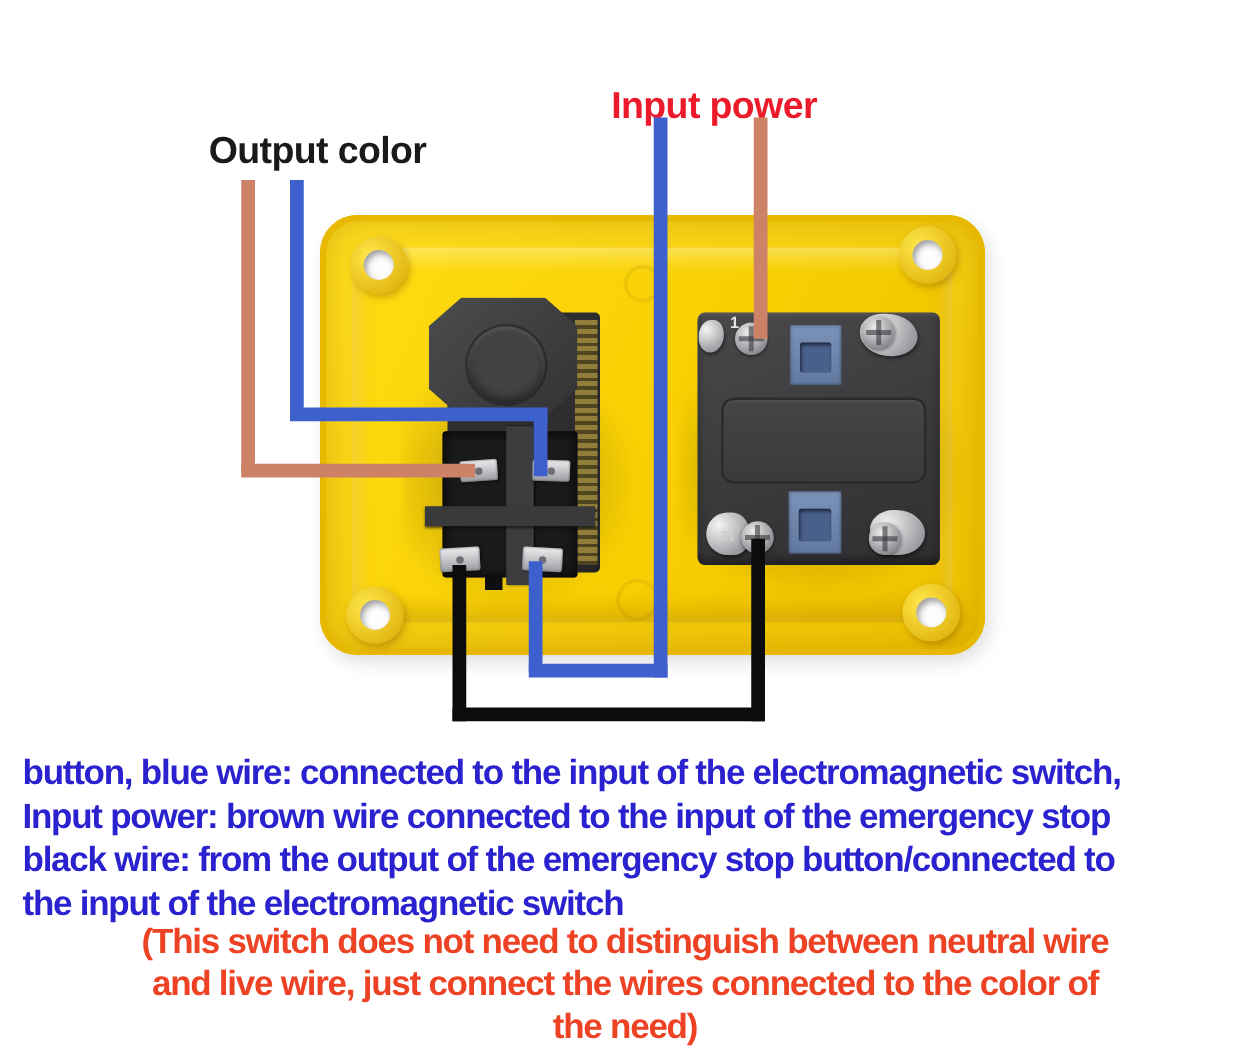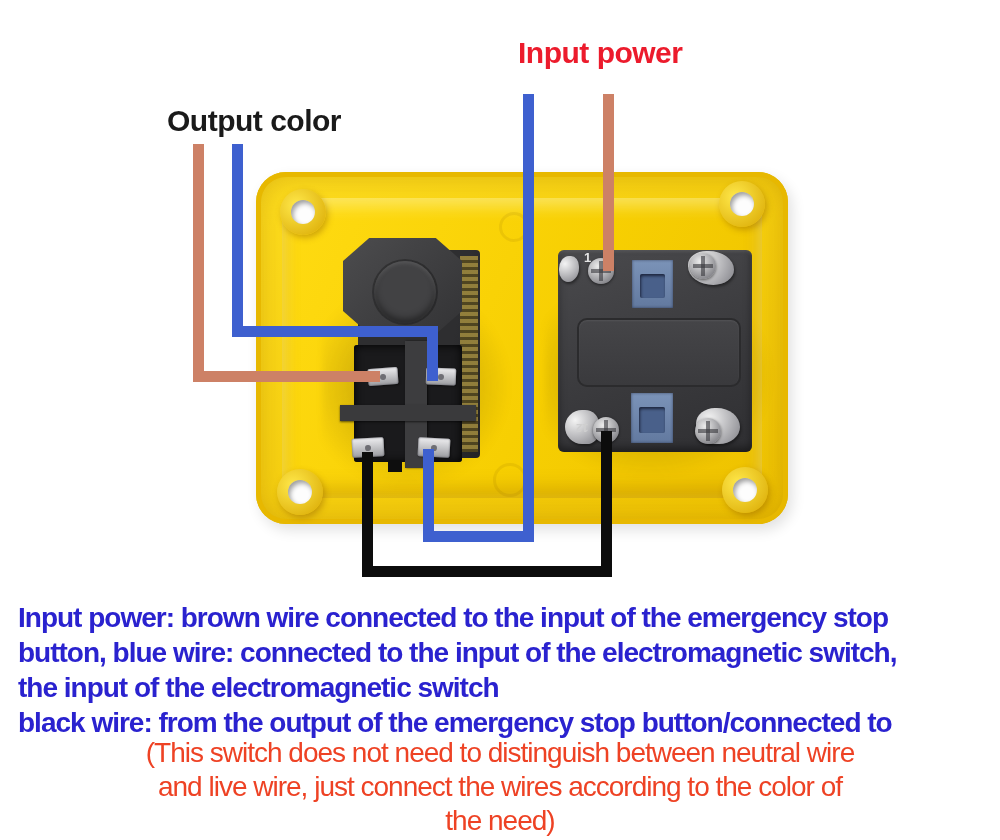--- a/index.html
+++ b/index.html
@@ -1,20 +1,20 @@
 <!DOCTYPE html>
 <html style="--wire_brown: #cd8166; --wire_blue: #3e60cf; --wire_black: #0c0c0c; --label_red: #ec1b2c; --desc_blue: #2a22cf; --note_red: #ee4224; --box_yellow: #f6cf00;"><head>
 <meta charset="utf-8">
 <style>
   html,body{margin:0;padding:0;background:#fff;}
   .stage{position:relative;width:1000px;height:840px;background:#ffffff;overflow:hidden;
          font-family:"Liberation Sans","DejaVu Sans",sans-serif;}
   .lbl{position:absolute;font-weight:bold;white-space:nowrap;letter-spacing:-0.5px;}
   .lbl-output{left:167px;top:104px;font-size:30px;color:#1a1a1a;}
-  .lbl-input{left:489px;top:36px;font-size:30px;color:var(--label_red,#ec1b2c);margin-left:29px;}
+  .lbl-input{left:489px;top:68px;font-size:30px;color:var(--label_red,#ec1b2c);}
 
   
   .box{position:absolute;left:256px;top:172px;width:532px;height:352px;border-radius:30px;
        background:linear-gradient(145deg,#ffdf1e,#eec200);
        box-shadow:inset 0 0 0 5px #e7b800, inset 0 0 34px rgba(150,95,0,.38), 4px 6px 14px rgba(0,0,0,.12);
        z-index:1;}
   .floor{position:absolute;inset:26px;border-radius:14px;
          background:linear-gradient(115deg,#ffdb12 0%,#f7cf02 55%,#eec200 100%);
          box-shadow:inset 0 8px 16px rgba(255,248,170,.55), inset 0 -10px 18px rgba(150,95,0,.30);}
   .boss{position:absolute;width:46px;height:46px;border-radius:50%;
@@ -108,21 +108,21 @@
   .w-bk-v1{left:362px;top:452px;width:11px;height:125px;}
   .w-bk-h{left:362px;top:566px;width:250px;height:11px;}
   .w-bk-v2{left:601px;top:431px;width:11px;height:146px;}
 
   
   .desc{position:absolute;left:18px;top:600px;width:978px;z-index:6;
         font-size:28px;font-weight:bold;letter-spacing:-1px;line-height:35px;
         color:var(--desc_blue,#2a22cf);}
   .desc div{white-space:nowrap;}
   .note{position:absolute;left:0;top:736px;width:1000px;text-align:center;z-index:6;
-        font-size:28px;font-weight:normal;letter-spacing:-1px;line-height:34px;
+        font-size:28px;font-weight:bold;letter-spacing:-1px;line-height:34px;
         color:var(--note_red,#ee4224);}
   .note div{white-space:nowrap;}
 </style>
 </head>
 <body>
 
 <div class="stage">
 
   <div class="lbl lbl-output">Output color</div>
   <div class="lbl lbl-input">Input power</div>
@@ -180,24 +180,24 @@
   <div class="wire blue w-obl-v2"></div>
   <div class="wire blue w-ibl-v"></div>
   <div class="wire blue w-ibl-h"></div>
   <div class="wire blue w-ibl-v2"></div>
   <div class="wire brown w-ib-v"></div>
   <div class="wire black w-bk-v1"></div>
   <div class="wire black w-bk-h"></div>
   <div class="wire black w-bk-v2"></div>
 
   <div class="desc">
+    <div>button, blue wire: connected to the input of the electromagnetic switch,</div>
     <div>Input power: brown wire connected to the input of the emergency stop</div>
-    <div>button, blue wire: connected to the input of the electromagnetic switch,</div>
+    <div>black wire: from the output of the emergency stop button/connected to</div>
     <div>the input of the electromagnetic switch</div>
-    <div>black wire: from the output of the emergency stop button/connected to</div>
   </div>
   <div class="note">
     <div>(This switch does not need to distinguish between neutral wire</div>
-    <div>and live wire, just connect the wires according to the color of</div>
+    <div>and live wire, just connect the wires connected to the color of</div>
     <div>the need)</div>
   </div>
 
 </div>
 
 </body></html>

